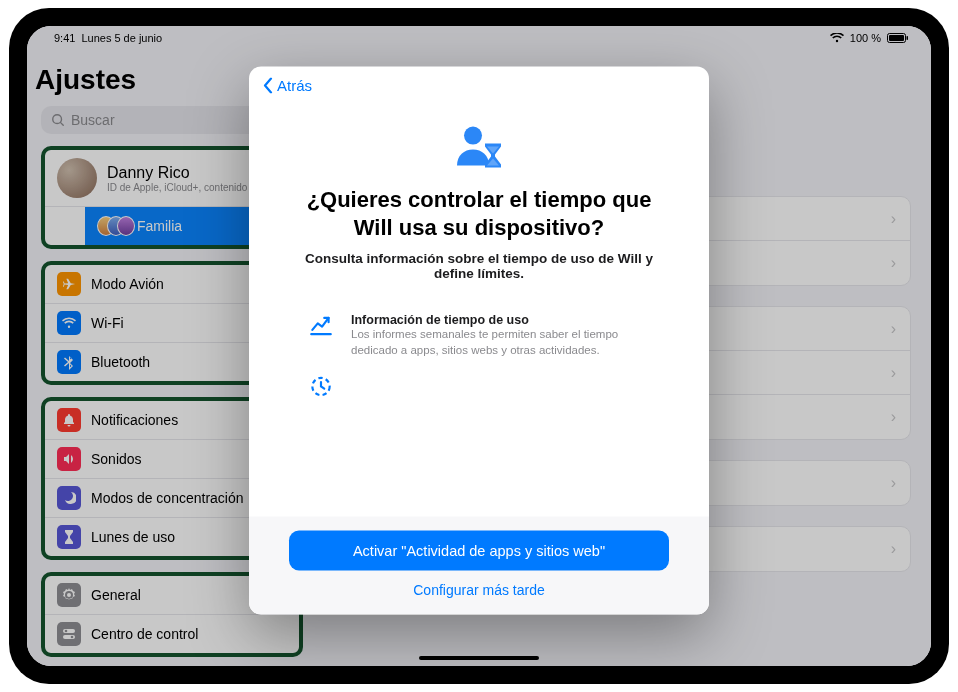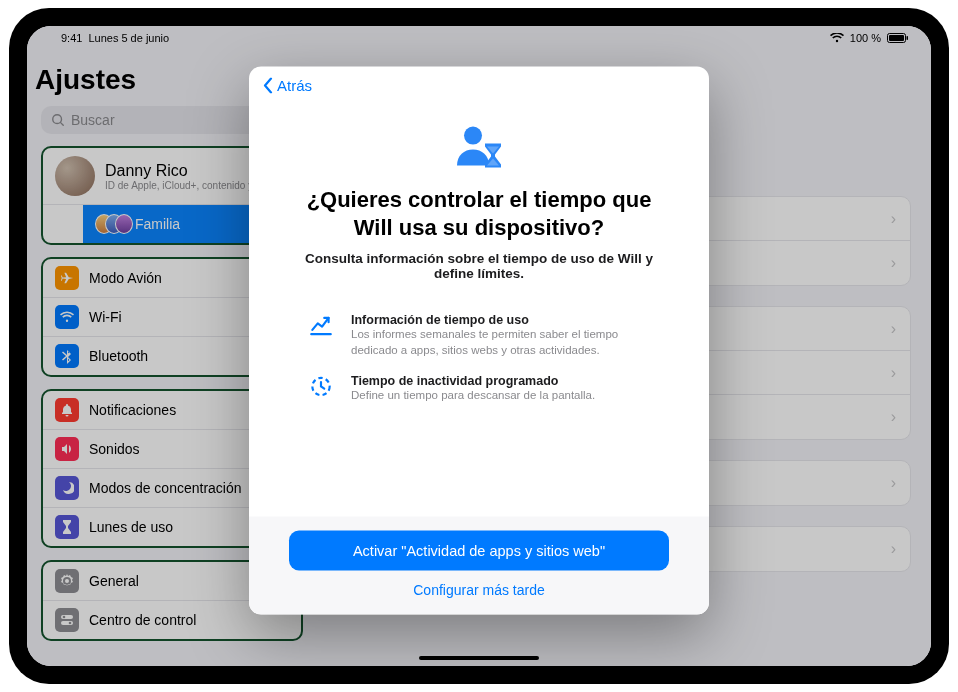--- a/index.html
+++ b/index.html
@@ -23,21 +23,21 @@
     .screen {
       width: 100%;
       height: 100%;
       background: #f2f2f7;
       border-radius: 24px;
       overflow: hidden;
       position: relative;
     }
     .statusbar {
       position: absolute;
-      top: 0; left: 12px; right: 0;
+      top: 0; left: 5px; right: 0;
       height: 22px;
       display: flex;
       justify-content: space-between;
       align-items: center;
       padding: 2px 22px 0 22px;
       font-size: 11px;
       color: #000;
       z-index: 5;
     }
     .statusbar .left { display: flex; gap: 6px; align-items:center;}
@@ -67,21 +67,21 @@
       align-items: center;
       gap: 6px;
       color: #8a8a8e;
       font-size: 14px;
     }
     .section {
       margin: 12px 14px;
       background: #fff;
       border-radius: 10px;
       overflow: hidden;
-      border: 2px solid #14532d;
+      border: 4px solid #14532d;
     }
     .row {
       display: flex;
       align-items: center;
       gap: 10px;
       padding: 7px 12px;
       font-size: 14px;
       border-bottom: 1px solid #e5e5ea;
       min-height: 36px;
     }
@@ -394,24 +394,20 @@
           </div>
         </div>
 
         <div class="feat">
           <div class="ficon">
             <svg width="26" height="26" viewBox="0 0 24 24">
                 <circle cx="12" cy="12" r="8" fill="none" stroke="#007aff" stroke-width="2" stroke-dasharray="4 3"></circle>
                 <path d="M12 8v4l3 2" fill="none" stroke="#007aff" stroke-width="2" stroke-linecap="round"></path>
               </svg>
           </div>
-          <div>
-            <div class="ft">Tiempo de inactividad programado</div>
-            <div class="fd">Define un tiempo para descansar de la pantalla.</div>
-          </div>
         </div>
       </div>
       <div class="footer">
         <button class="primary-btn">Activar "Actividad de apps y sitios web"</button>
         <button class="ghost-btn">Configurar más tarde</button>
       </div>
     </div>
 
     <div class="home-indicator"></div>
   </div>

